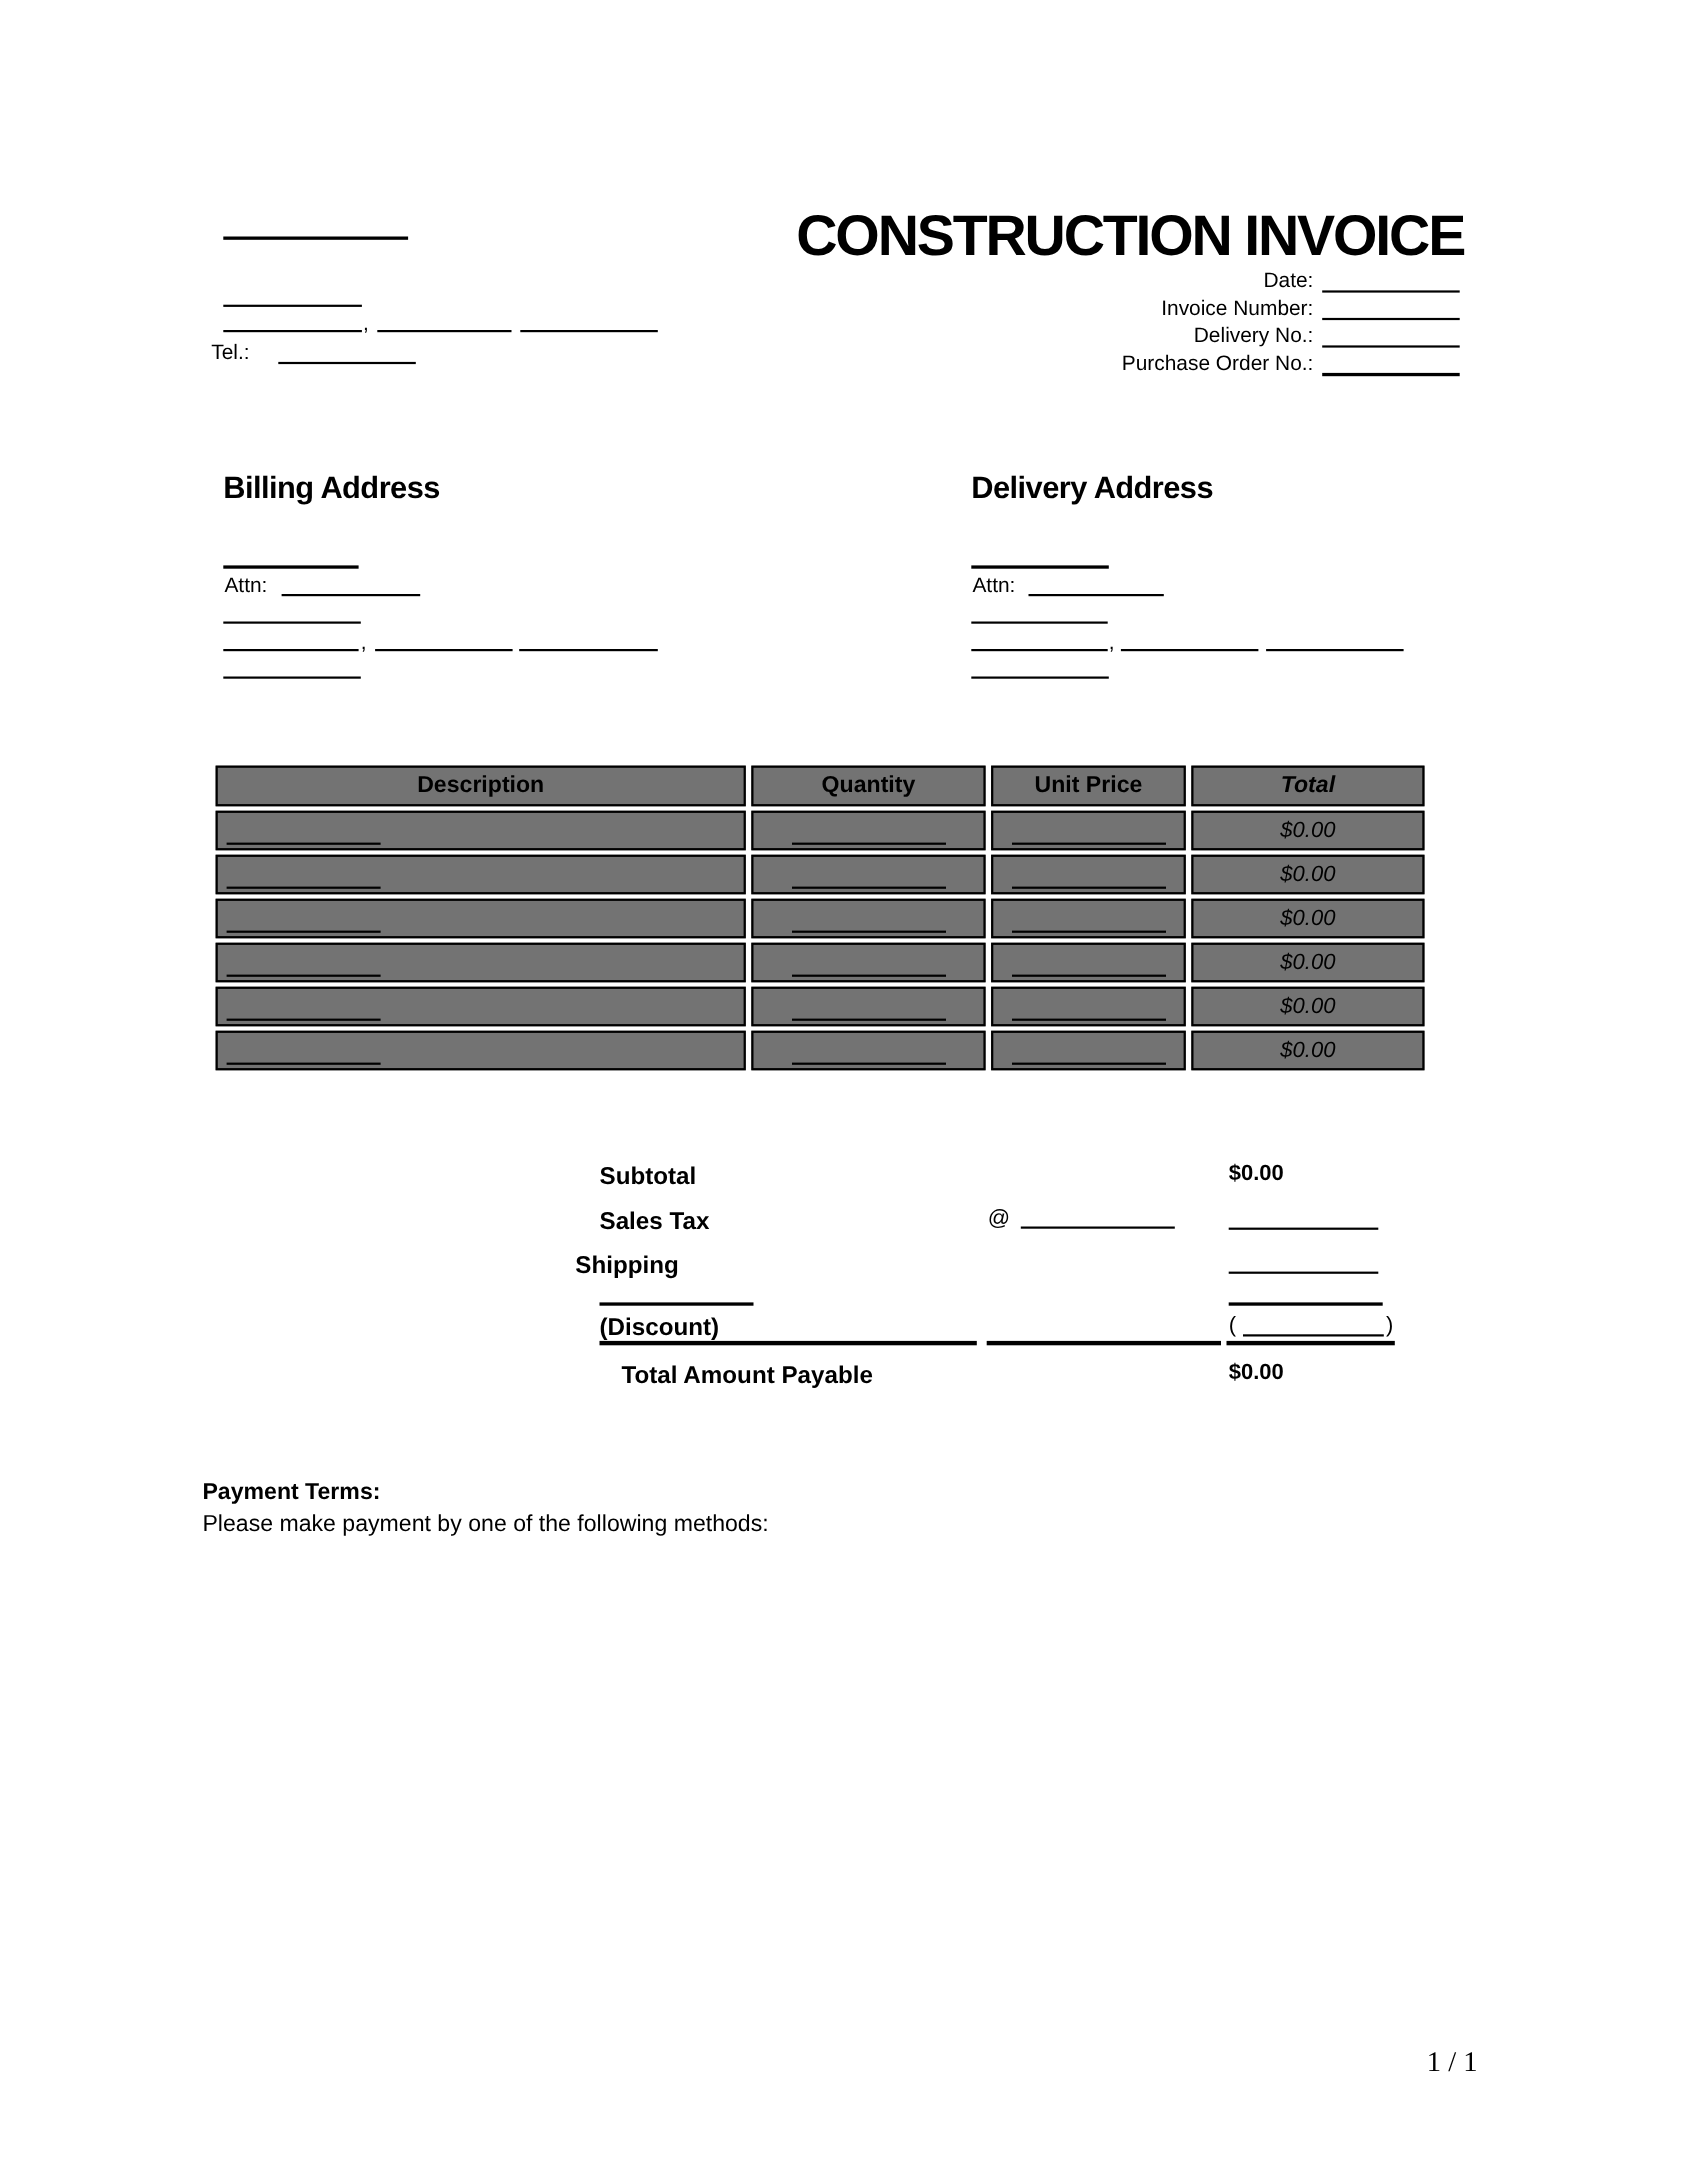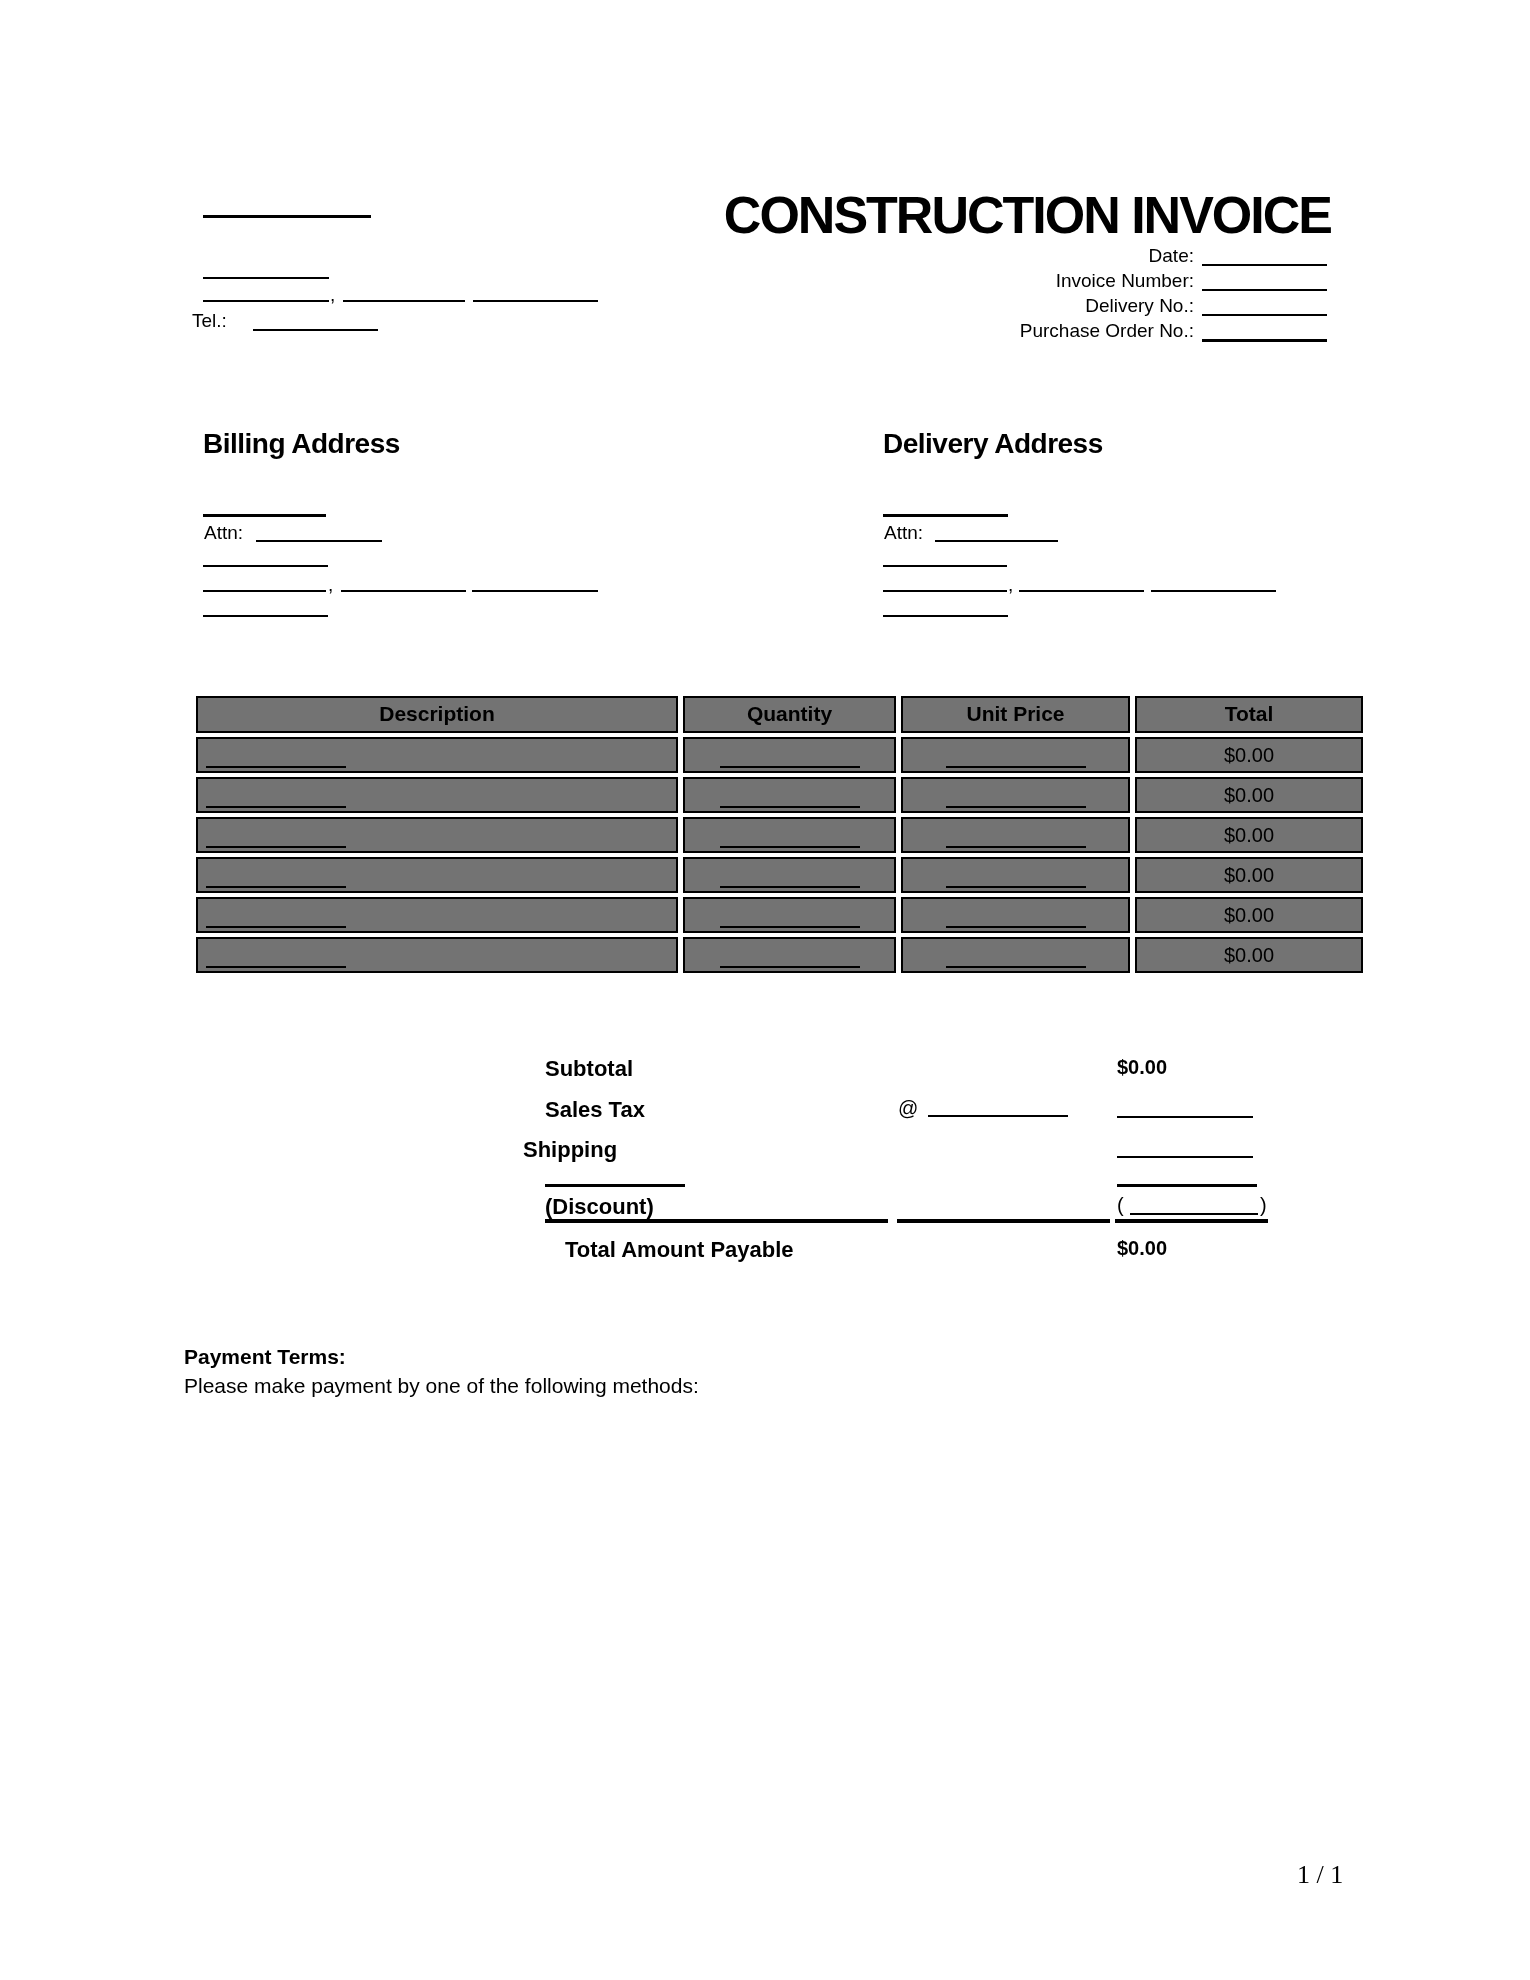--- a/index.html
+++ b/index.html
@@ -27,22 +27,22 @@
     border:2px solid #000;
     box-sizing:border-box;
     padding:0;
     position:relative;
     background:#737373;
   }
   #items th{height:37px;font-size:21px;font-weight:bold;text-align:center;vertical-align:middle;}
   #items td{height:36px;vertical-align:middle;}
   .c-desc{width:482px;}
   .c-qty{width:213px;}
-  .c-unit{width:229px;}
-  .c-total{width:228px;text-align:center;font-size:20px;}
+  .c-unit{width:177px;}
+  .c-total{width:212px;text-align:center;font-size:20px;font-style:italic;}
   .cell-line{position:absolute;bottom:3px;height:2px;background:#000;width:140px;}
   .cell-line.left{left:8px;}
   .cell-line.mid{left:50%;transform:translateX(-50%);}
   
   .tot-label{font-size:22px;font-weight:bold;}
   .tot-val{font-size:20px;font-weight:bold;}
   .plain20{font-size:20px;}
   .thick{height:4px;}
   .rule3{height:3px;}
   

